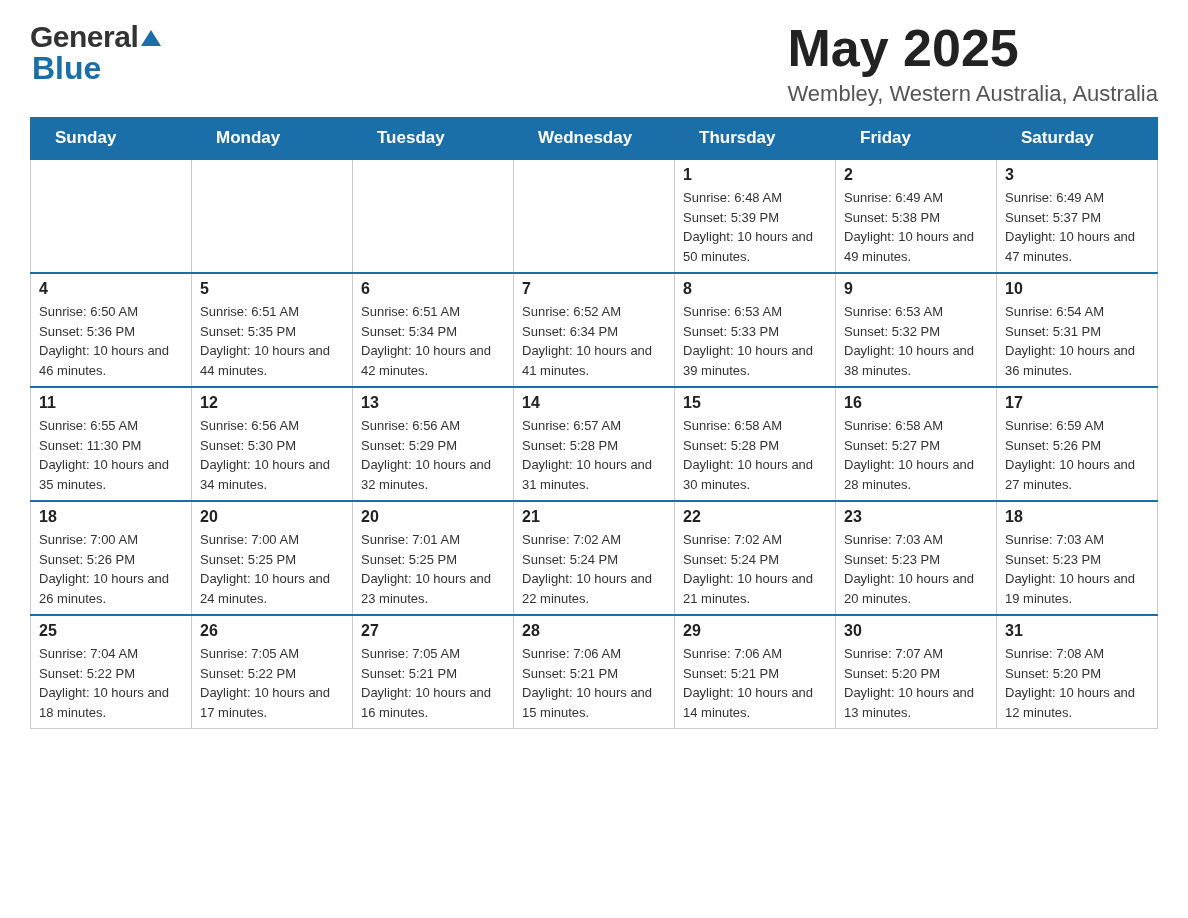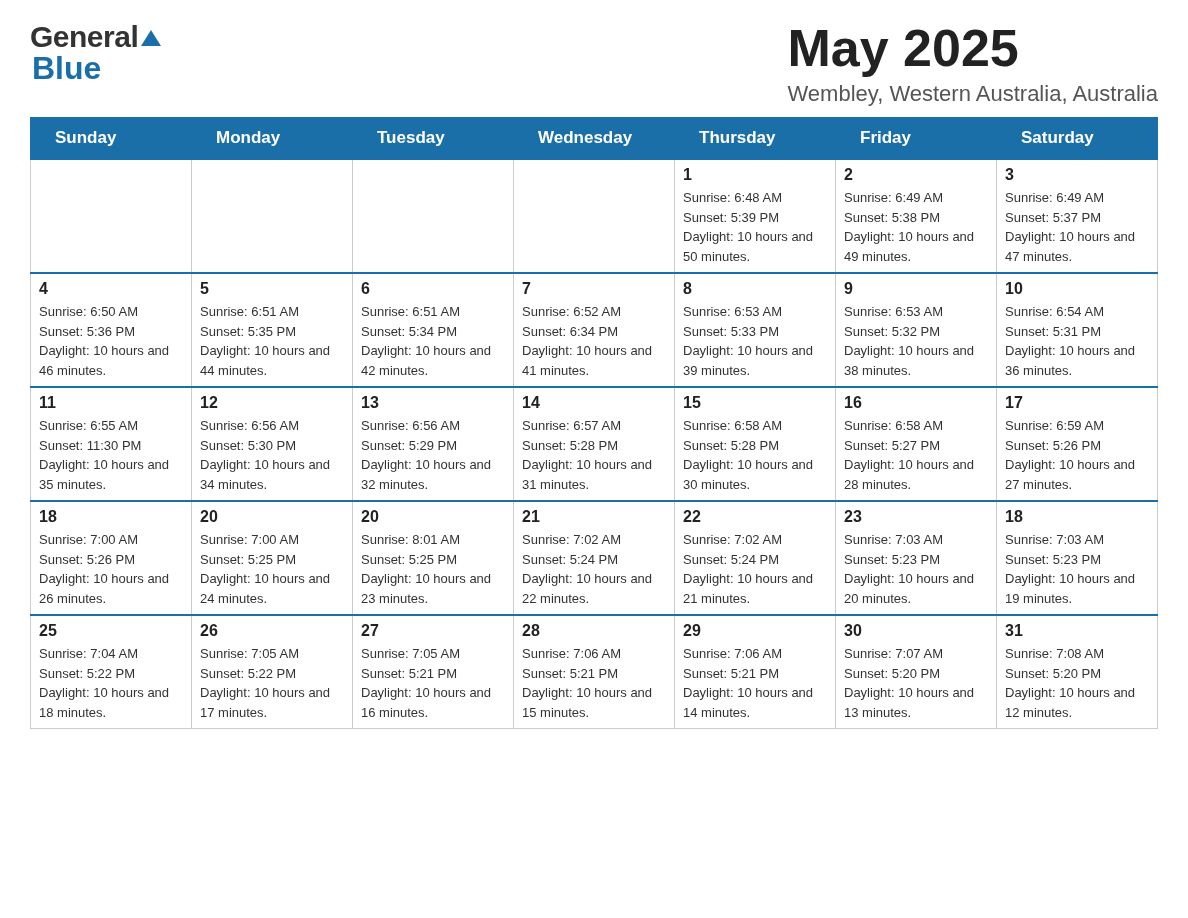--- a/index.html
+++ b/index.html
@@ -234,21 +234,21 @@
 Daylight: 10 hours and 26 minutes.</div>
         </td>
         <td>
           <div class="day-number">20</div>
           <div class="day-info" style="white-space: pre-line;">Sunrise: 7:00 AM
 Sunset: 5:25 PM
 Daylight: 10 hours and 24 minutes.</div>
         </td>
         <td>
           <div class="day-number">20</div>
-          <div class="day-info" style="white-space: pre-line;">Sunrise: 8:01 AM
+          <div class="day-info" style="white-space: pre-line;">Sunrise: 7:01 AM
 Sunset: 5:25 PM
 Daylight: 10 hours and 23 minutes.</div>
         </td>
         <td>
           <div class="day-number">21</div>
           <div class="day-info" style="white-space: pre-line;">Sunrise: 7:02 AM
 Sunset: 5:24 PM
 Daylight: 10 hours and 22 minutes.</div>
         </td>
         <td>

